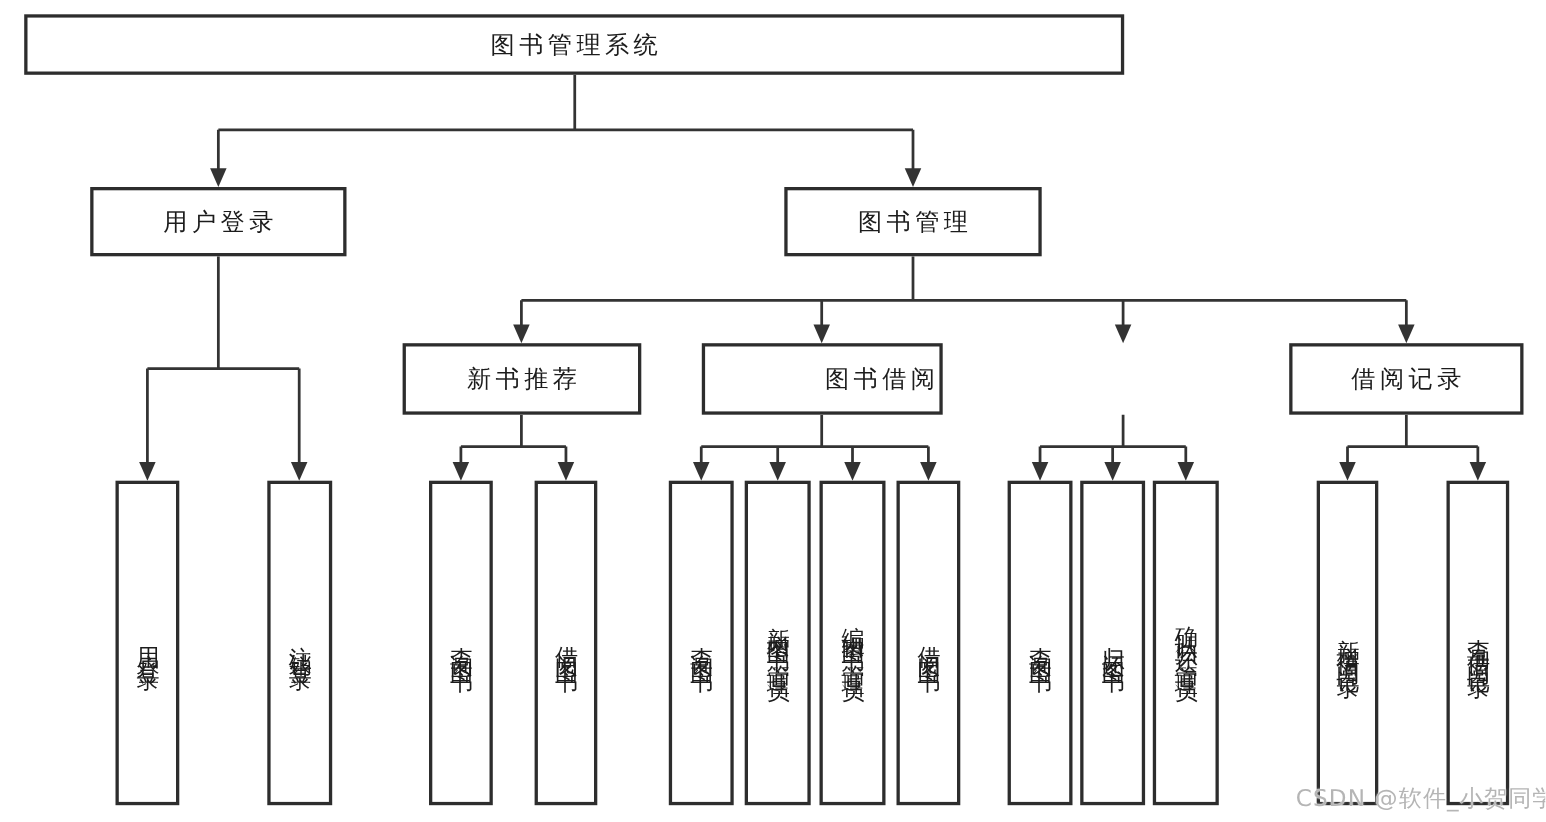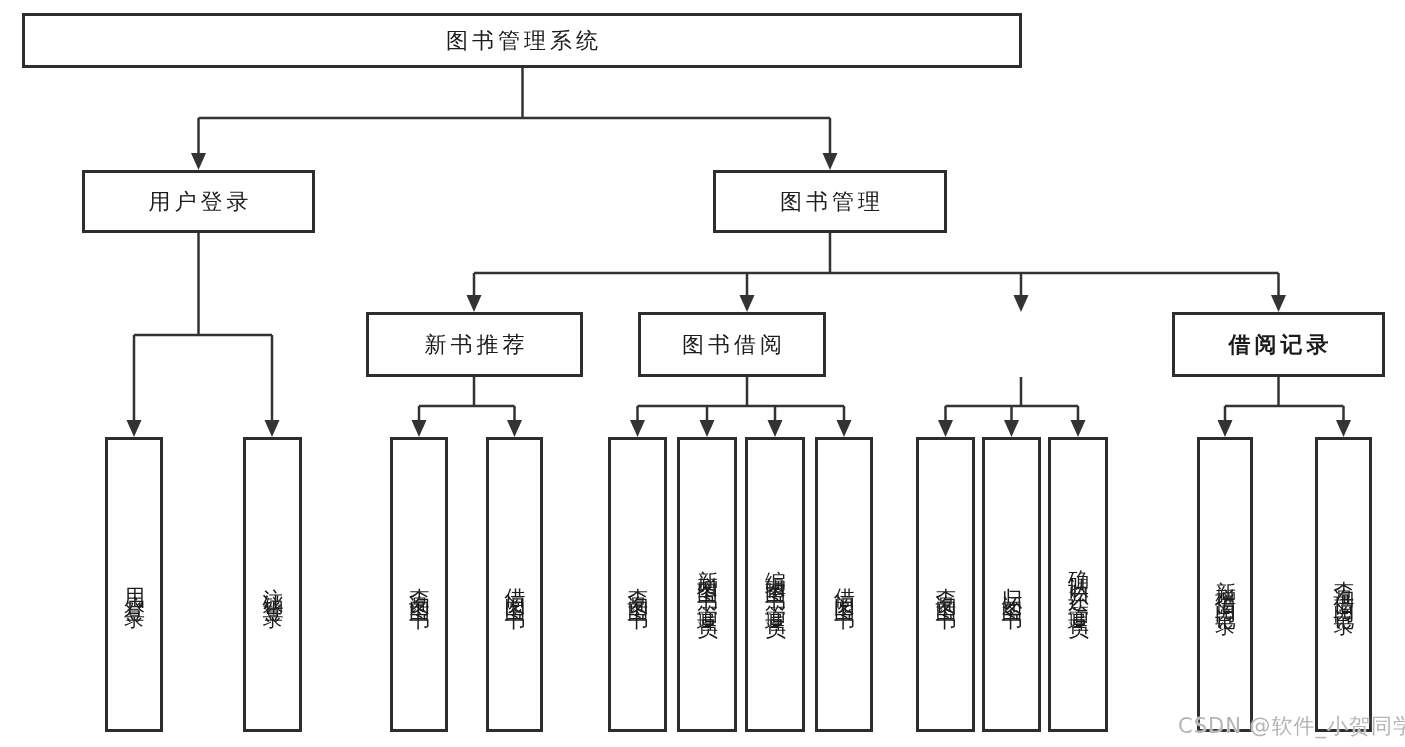--- a/index.html
+++ b/index.html
@@ -81,24 +81,24 @@
   <div class="box lvl1" style="left:82px; width:233px;">
     <span class="h-label">用户登录</span>
   </div>
   <div class="box lvl1" style="left:713px; width:234px;">
     <span class="h-label">图书管理</span>
   </div>
 
   <div class="box lvl2" style="left:366px; width:217px;">
     <span class="h-label">新书推荐</span>
   </div>
-  <div class="box lvl2" style="left:638px; width:188px;">
+  <div class="box lvl2" style="left:638px; width:219px;justify-content:flex-end;">
     <span class="h-label">图书借阅</span>
   </div>
-  <div class="box lvl2" style="left:1172px; width:213px;font-weight:bold;">
+  <div class="box lvl2" style="left:1172px; width:213px;">
     <span class="h-label">借阅记录</span>
   </div>
 
   <div class="box leaf" style="left:105px; width:58px;">
     <span class="v-label">用户登录</span>
   </div>
   <div class="box leaf" style="left:243px; width:59px;">
     <span class="v-label">注销登录</span>
   </div>
 

